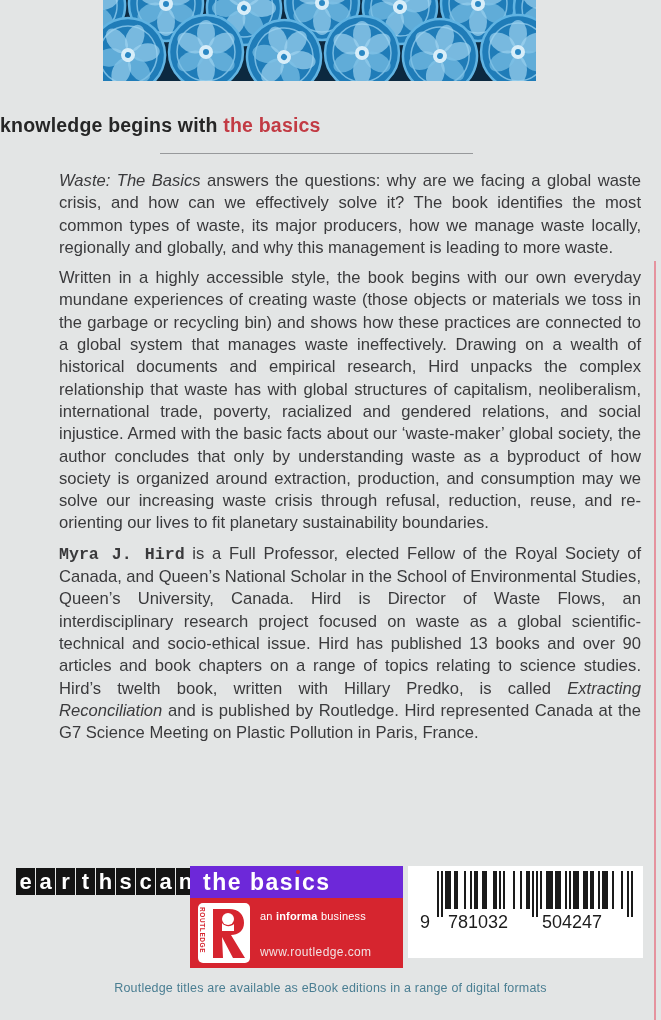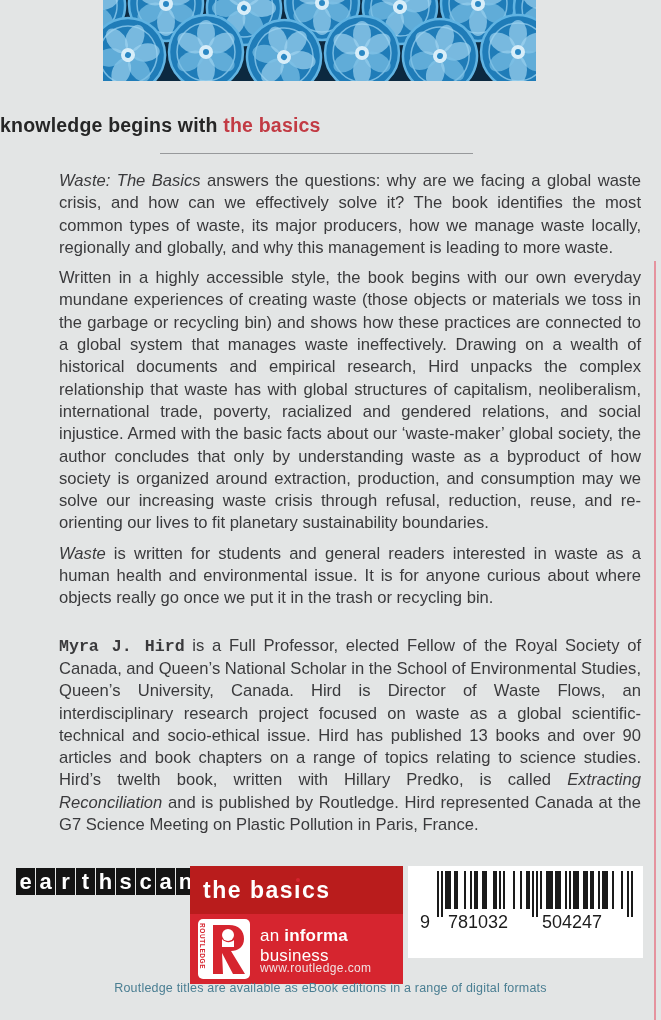--- a/index.html
+++ b/index.html
@@ -33,34 +33,34 @@
   .es-row{display:flex;gap:1px;}
   .es-box{
     background:#141414;color:#fff;height:27px;min-width:15px;
     display:flex;align-items:center;justify-content:center;
     font-size:22px;font-weight:bold;padding:0 2px;line-height:1;
   }
   .es-sub{font-size:20px;color:#4b4b4d;margin-top:2px;padding-left:2px;letter-spacing:.3px;}
 
   .series{position:absolute;left:190px;top:866px;width:213px;}
   .series-black{
-    background:#b91c1c;height:48px;display:flex;align-items:center;
+    background:#6d28d9;height:32px;display:flex;align-items:center;
     color:#fff;font-size:23px;font-weight:600;letter-spacing:1.5px;padding-left:13px;
   }
   .iwrap{position:relative;display:inline-block;}
   .idot{position:absolute;left:50%;top:1px;transform:translateX(-50%);
         width:4px;height:4px;border-radius:50%;background:#d6252f;}
   .series-red{position:relative;background:#d6252f;height:70px;}
   .rlogo{position:absolute;left:8px;top:5px;width:52px;height:60px;background:#fff;border-radius:5px;}
   .rlogo svg{display:block;}
   .rl-vert{
     position:absolute;left:1px;top:4px;height:52px;
     writing-mode:vertical-rl;font-size:6.5px;font-weight:bold;color:#d6252f;letter-spacing:.6px;
   }
-  .informa{position:absolute;left:70px;top:12px;color:#fff;font-size:17px;letter-spacing:.2px;}
+  .informa{position:absolute;left:70px;top:12px;color:#fff;font-size:11px;letter-spacing:.2px;}
   .informa .bd{font-weight:bold;}
   .website{position:absolute;left:70px;bottom:9px;color:#f2e2e2;font-size:12px;letter-spacing:.4px;}
 
   .isbnbox{
     position:absolute;left:408px;top:866px;width:235px;height:92px;background:#fff;
     box-sizing:border-box;padding:5px 10px 0 10px;color:#1c1c1c;
   }
   .isbn-label{text-align:center;font-size:15.5px;letter-spacing:.4px;margin-bottom:2px;}
   .bc-wrap{position:relative;width:215px;height:62px;margin:0 auto;}
   .bc-wrap svg{position:absolute;left:19px;top:0;fill:#1a1a1a;shape-rendering:crispEdges;}
@@ -112,21 +112,20 @@
     <use href="#fl" x="415" y="52"></use>
   </svg>
 </div>
 
 <div class="tagline"><span>knowledge begins with </span><span class="red">the basics</span></div>
 <div class="rule"></div>
 
 <div class="bodytext">
   <p><span class="it">Waste: The Basics</span><span> answers the questions: why are we facing a global waste crisis, and how can we effectively solve it? The book identifies the most common types of waste, its major producers, how we manage waste locally, regionally and globally, and why this management is leading to more waste.</span></p>
   <p>Written in a highly accessible style, the book begins with our own everyday mundane experiences of creating waste (those objects or materials we toss in the garbage or recycling bin) and shows how these practices are connected to a global system that manages waste ineffectively. Drawing on a wealth of historical documents and empirical research, Hird unpacks the complex relationship that waste has with global structures of capitalism, neoliberalism, international trade, poverty, racialized and gendered relations, and social injustice. Armed with the basic facts about our ‘waste-maker’ global society, the author concludes that only by understanding waste as a byproduct of how society is organized around extraction, production, and consumption may we solve our increasing waste crisis through refusal, reduction, reuse, and re-orienting our lives to fit planetary sustainability boundaries.</p>
-  <p class="gap-lg"><span class="it">Waste</span><span> is written for students and general readers interested in waste as a human health and environmental issue. It is for anyone curious about where objects really go once we put it in the trash or recycling bin.</span></p>
   <p><span class="bd">Myra J. Hird</span><span> is a Full Professor, elected Fellow of the Royal Society of Canada, and Queen’s National Scholar in the School of Environmental Studies, Queen’s University, Canada. Hird is Director of Waste Flows, an interdisciplinary research project focused on waste as a global scientific-technical and socio-ethical issue.  Hird has published 13 books and over 90 articles and book chapters on a range of topics relating to science studies. Hird’s twelth book, written with Hillary Predko, is called </span><span class="it">Extracting Reconciliation</span><span> and is published by Routledge. Hird represented Canada at the G7 Science Meeting on Plastic Pollution in Paris, France.</span></p>
 </div>
 
 <div class="earthscan">
   <div class="es-row">
     <span class="es-box">e</span>
     <span class="es-box">a</span>
     <span class="es-box">r</span>
     <span class="es-box">t</span>
     <span class="es-box">h</span>

